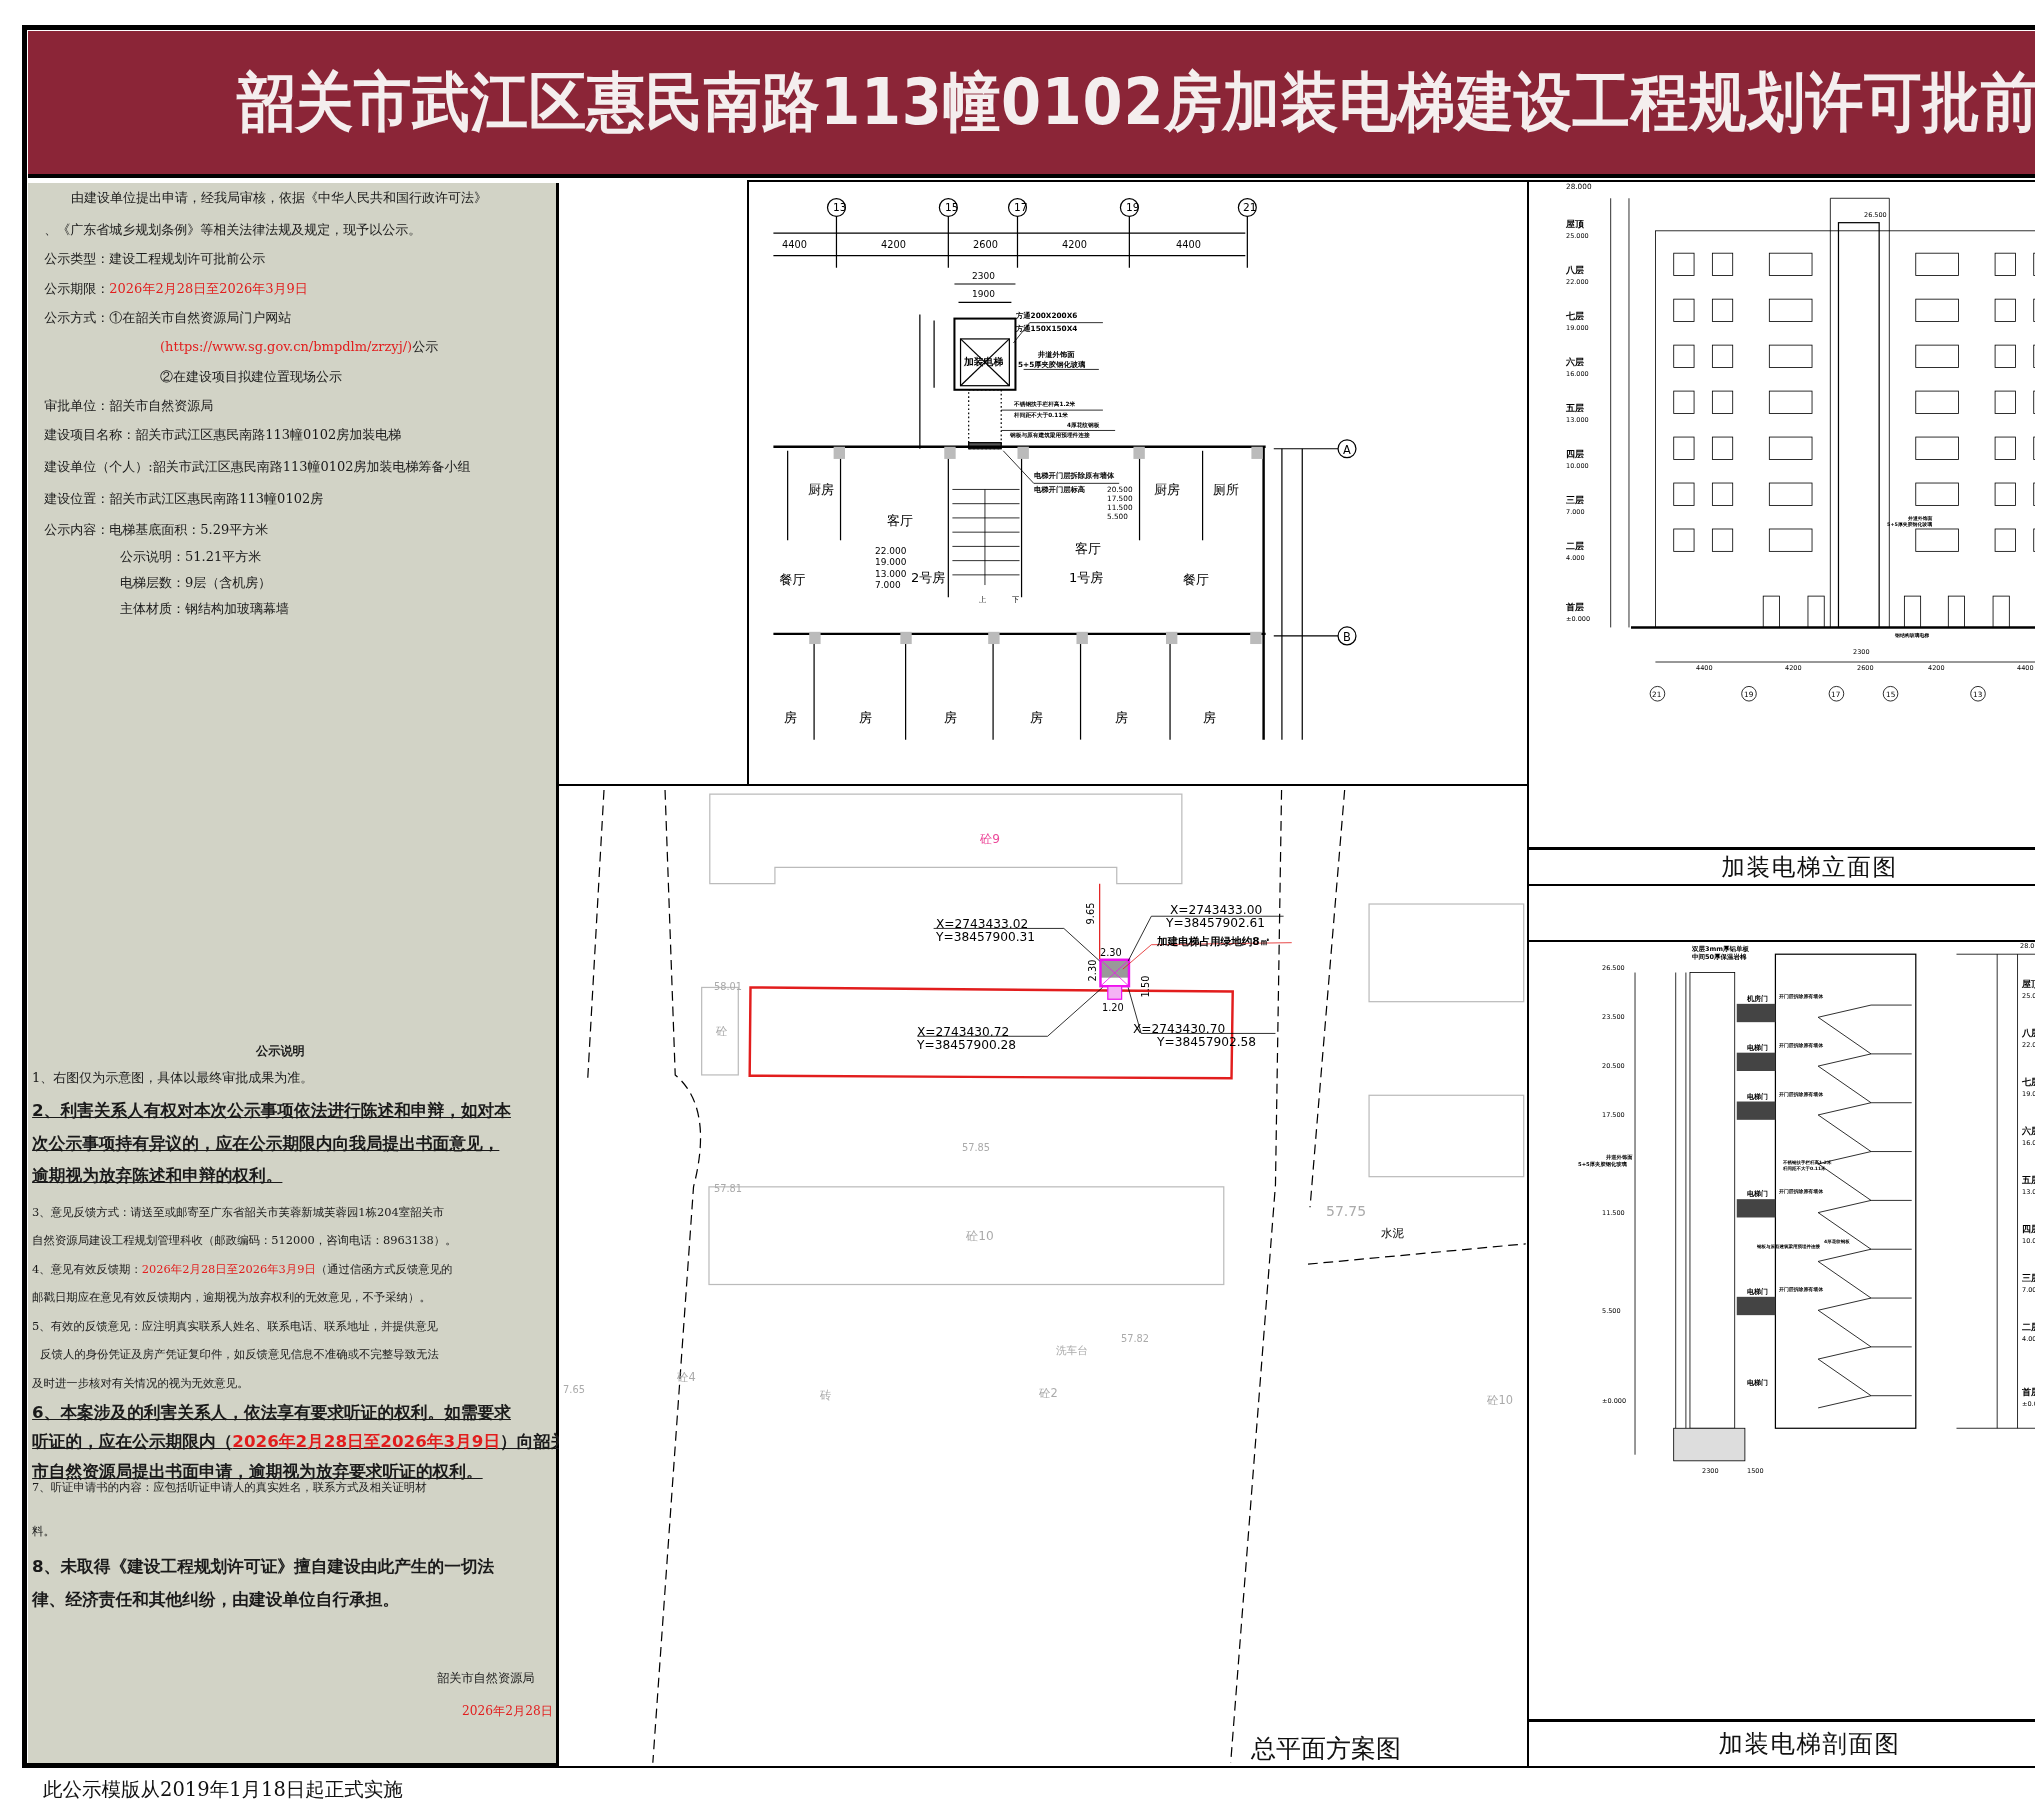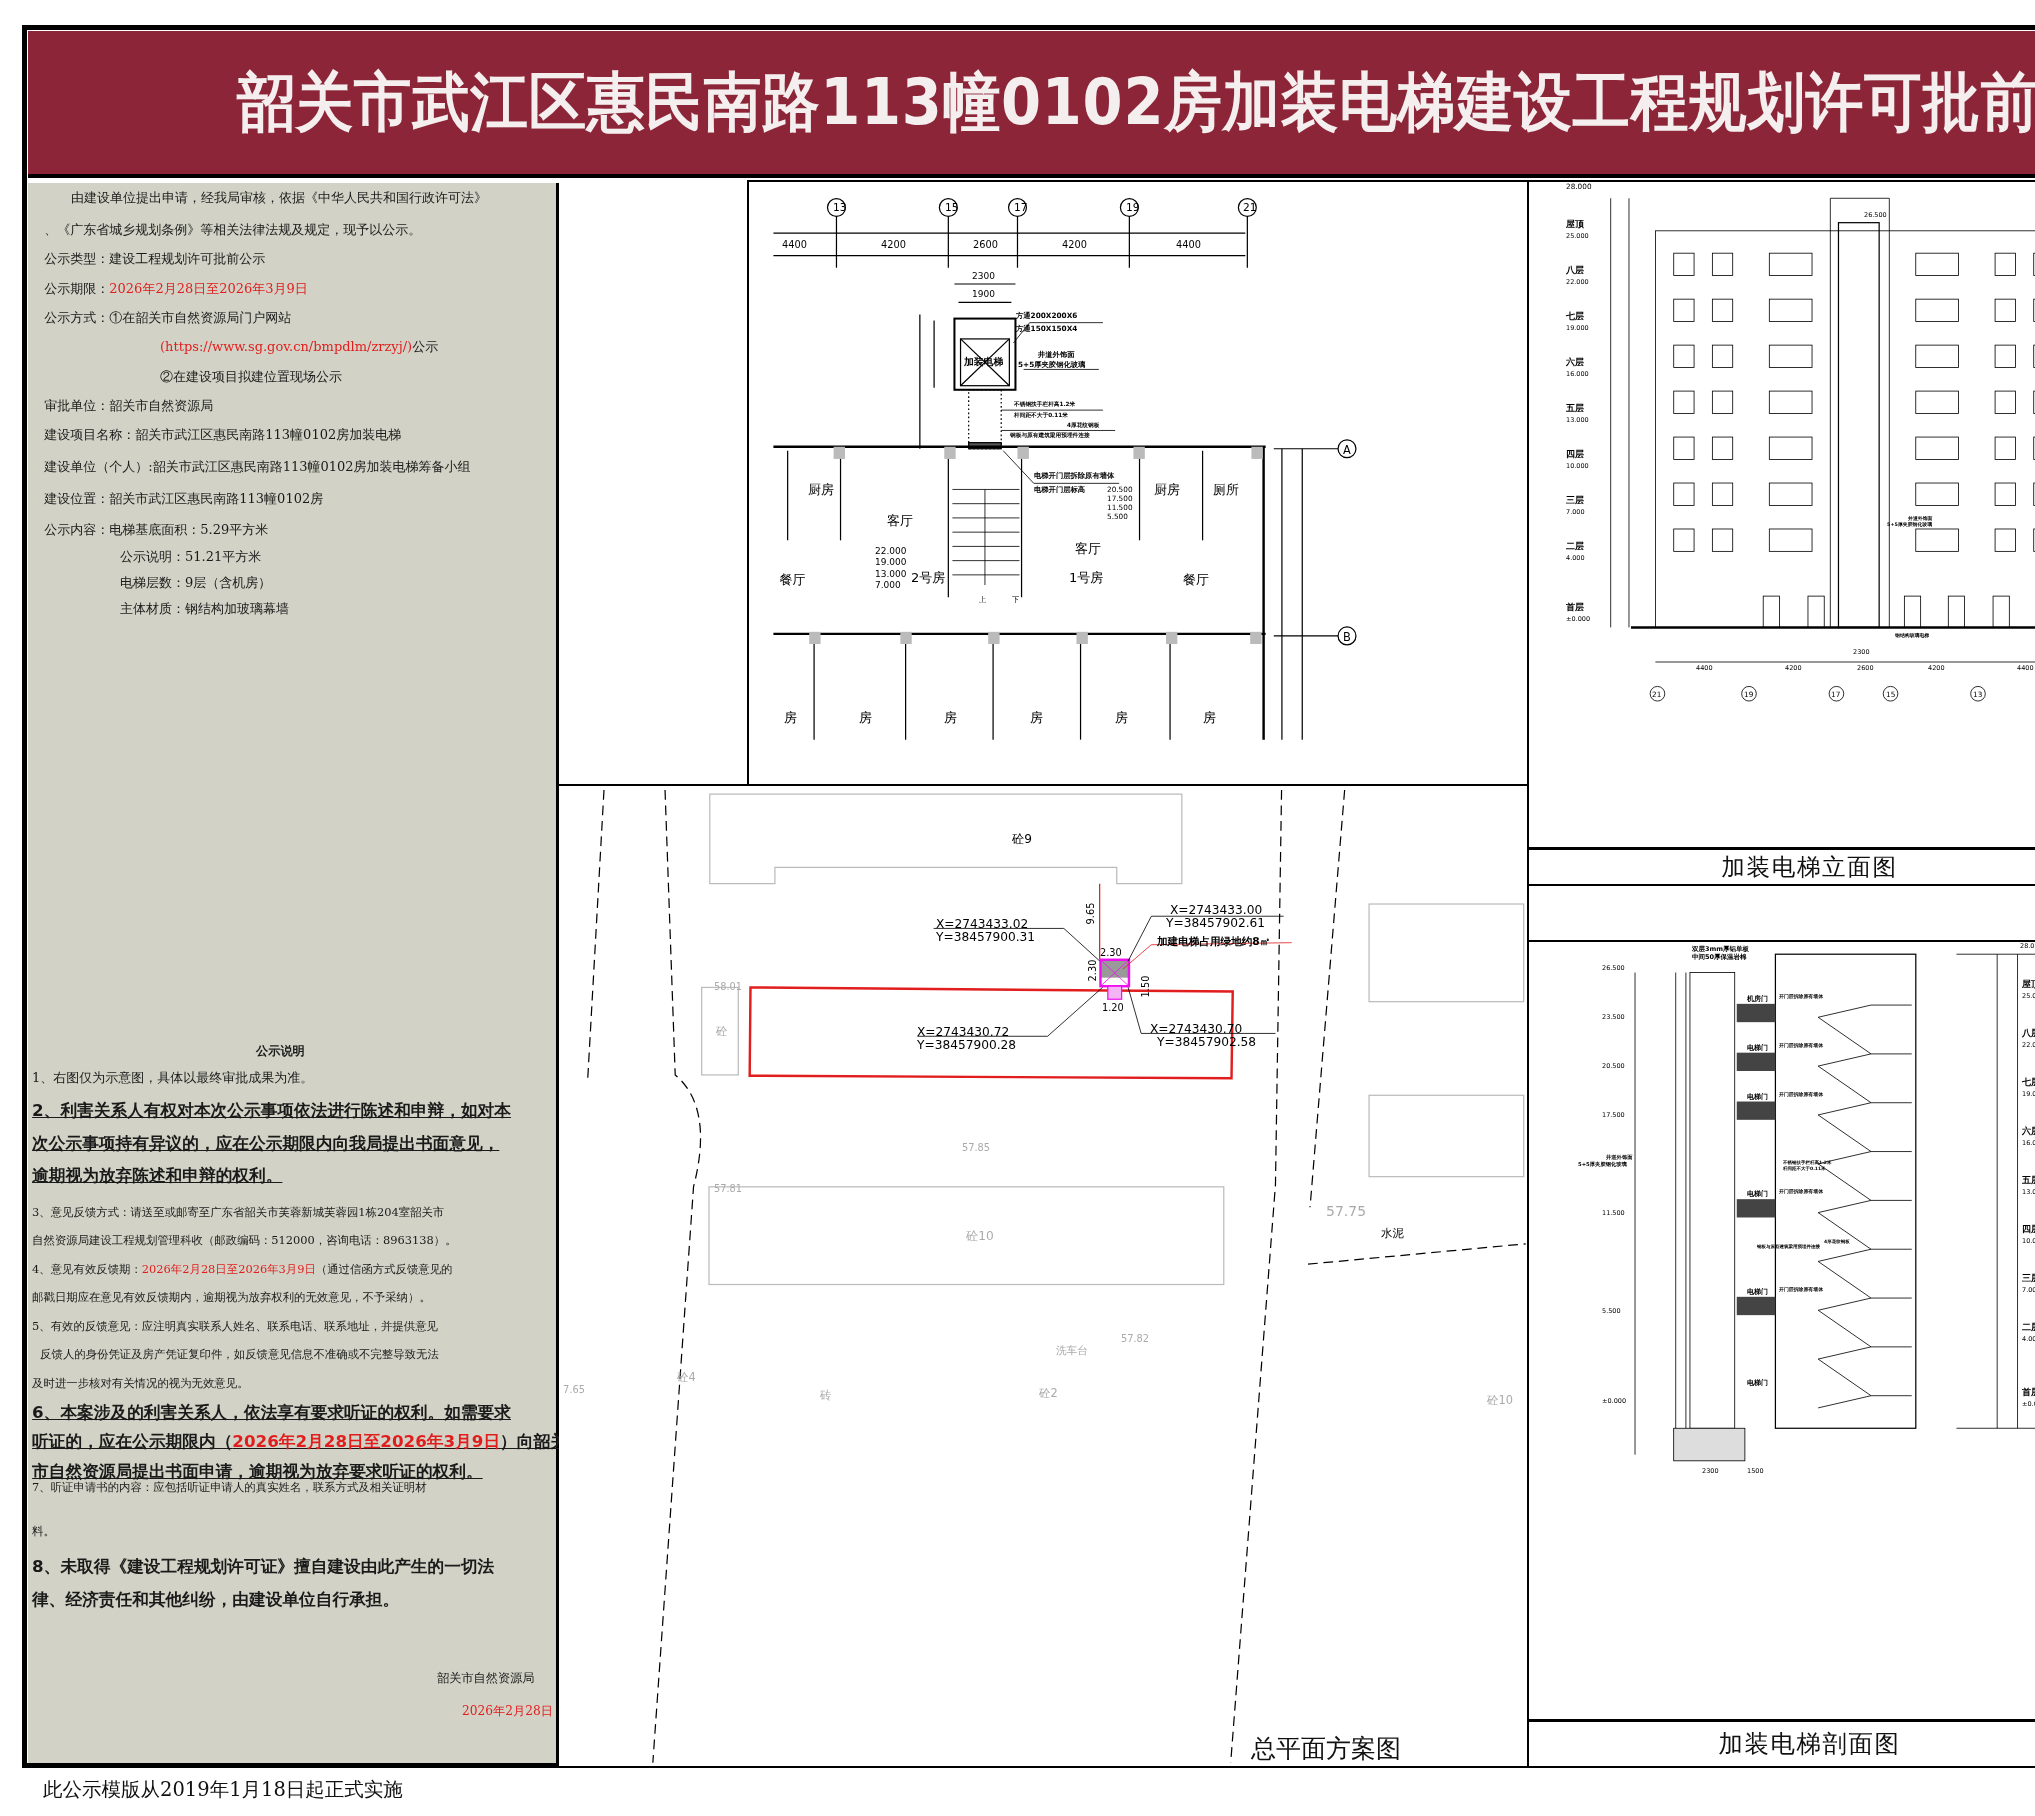--- a/index.html
+++ b/index.html
@@ -285,29 +285,29 @@
       <polyline points="1335,495 1200,615 880,615"></polyline>
       <polyline points="1398,495 1430,608 1760,608"></polyline>
     </g>
   </svg>
   <span class="cad-text" style="left:377px; top:131px; font-size:12.2px;">X=2743433.02</span>
   <span class="cad-text" style="left:377px; top:144px; font-size:12.2px;">Y=38457900.31</span>
   <span class="cad-text" style="left:611px; top:117px; font-size:12.2px;">X=2743433.00</span>
   <span class="cad-text" style="left:607px; top:130px; font-size:12.2px;">Y=38457902.61</span>
   <span class="cad-text" style="left:358px; top:239px; font-size:12.2px;">X=2743430.72</span>
   <span class="cad-text" style="left:358px; top:252px; font-size:12.2px;">Y=38457900.28</span>
-  <span class="cad-text" style="left:591px; top:236px; font-size:12.2px;">X=2743430.70</span>
+  <span class="cad-text" style="left:574px; top:236px; font-size:12.2px;">X=2743430.70</span>
   <span class="cad-text" style="left:598px; top:249px; font-size:12.2px;">Y=38457902.58</span>
   <span class="cad-text" style="left:598px; top:149px; font-size:10.6px; font-weight:bold;">加建电梯占用绿地约8㎡</span>
   <span class="cad-text" style="left:521px; top:122px; font-size:9.8px; transform:rotate(-90deg);">9.65</span>
   <span class="cad-text" style="left:541px; top:161px; font-size:9.8px;">2.30</span>
   <span class="cad-text" style="left:523px; top:179px; font-size:9.8px; transform:rotate(-90deg);">2.30</span>
   <span class="cad-text" style="left:576px; top:195px; font-size:9.8px; transform:rotate(-90deg);">1.50</span>
   <span class="cad-text" style="left:543px; top:216px; font-size:9.8px;">1.20</span>
-  <span class="cad-text" style="left:421px; top:45px; font-size:12.2px; color:#000000;margin-left:32px;">砼9</span>
+  <span class="cad-text" style="left:421px; top:45px; font-size:12.2px; color:#ec4899;">砼9</span>
   <span class="cad-text" style="left:407px; top:442px; font-size:12.2px; color:#aaa;">砼10</span>
   <span class="cad-text" style="left:157px; top:238px; font-size:11.4px; color:#aaa;">砼</span>
   <span class="cad-text" style="left:822px; top:440px; font-size:11.4px;">水泥</span>
   <span class="cad-text" style="left:497px; top:558px; font-size:10.6px; color:#aaa;">洗车台</span>
   <span class="cad-text" style="left:118px; top:584px; font-size:11.4px; color:#aaa;">砼4</span>
   <span class="cad-text" style="left:261px; top:602px; font-size:11.4px; color:#aaa;">砖</span>
   <span class="cad-text" style="left:480px; top:600px; font-size:11.4px; color:#aaa;">砼2</span>
   <span class="cad-text" style="left:928px; top:607px; font-size:11.4px; color:#aaa;">砼10</span>
   <span class="cad-text" style="left:155px; top:195px; font-size:9.8px; color:#aaa;">58.01</span>
   <span class="cad-text" style="left:403px; top:356px; font-size:9.8px; color:#aaa;">57.85</span>

